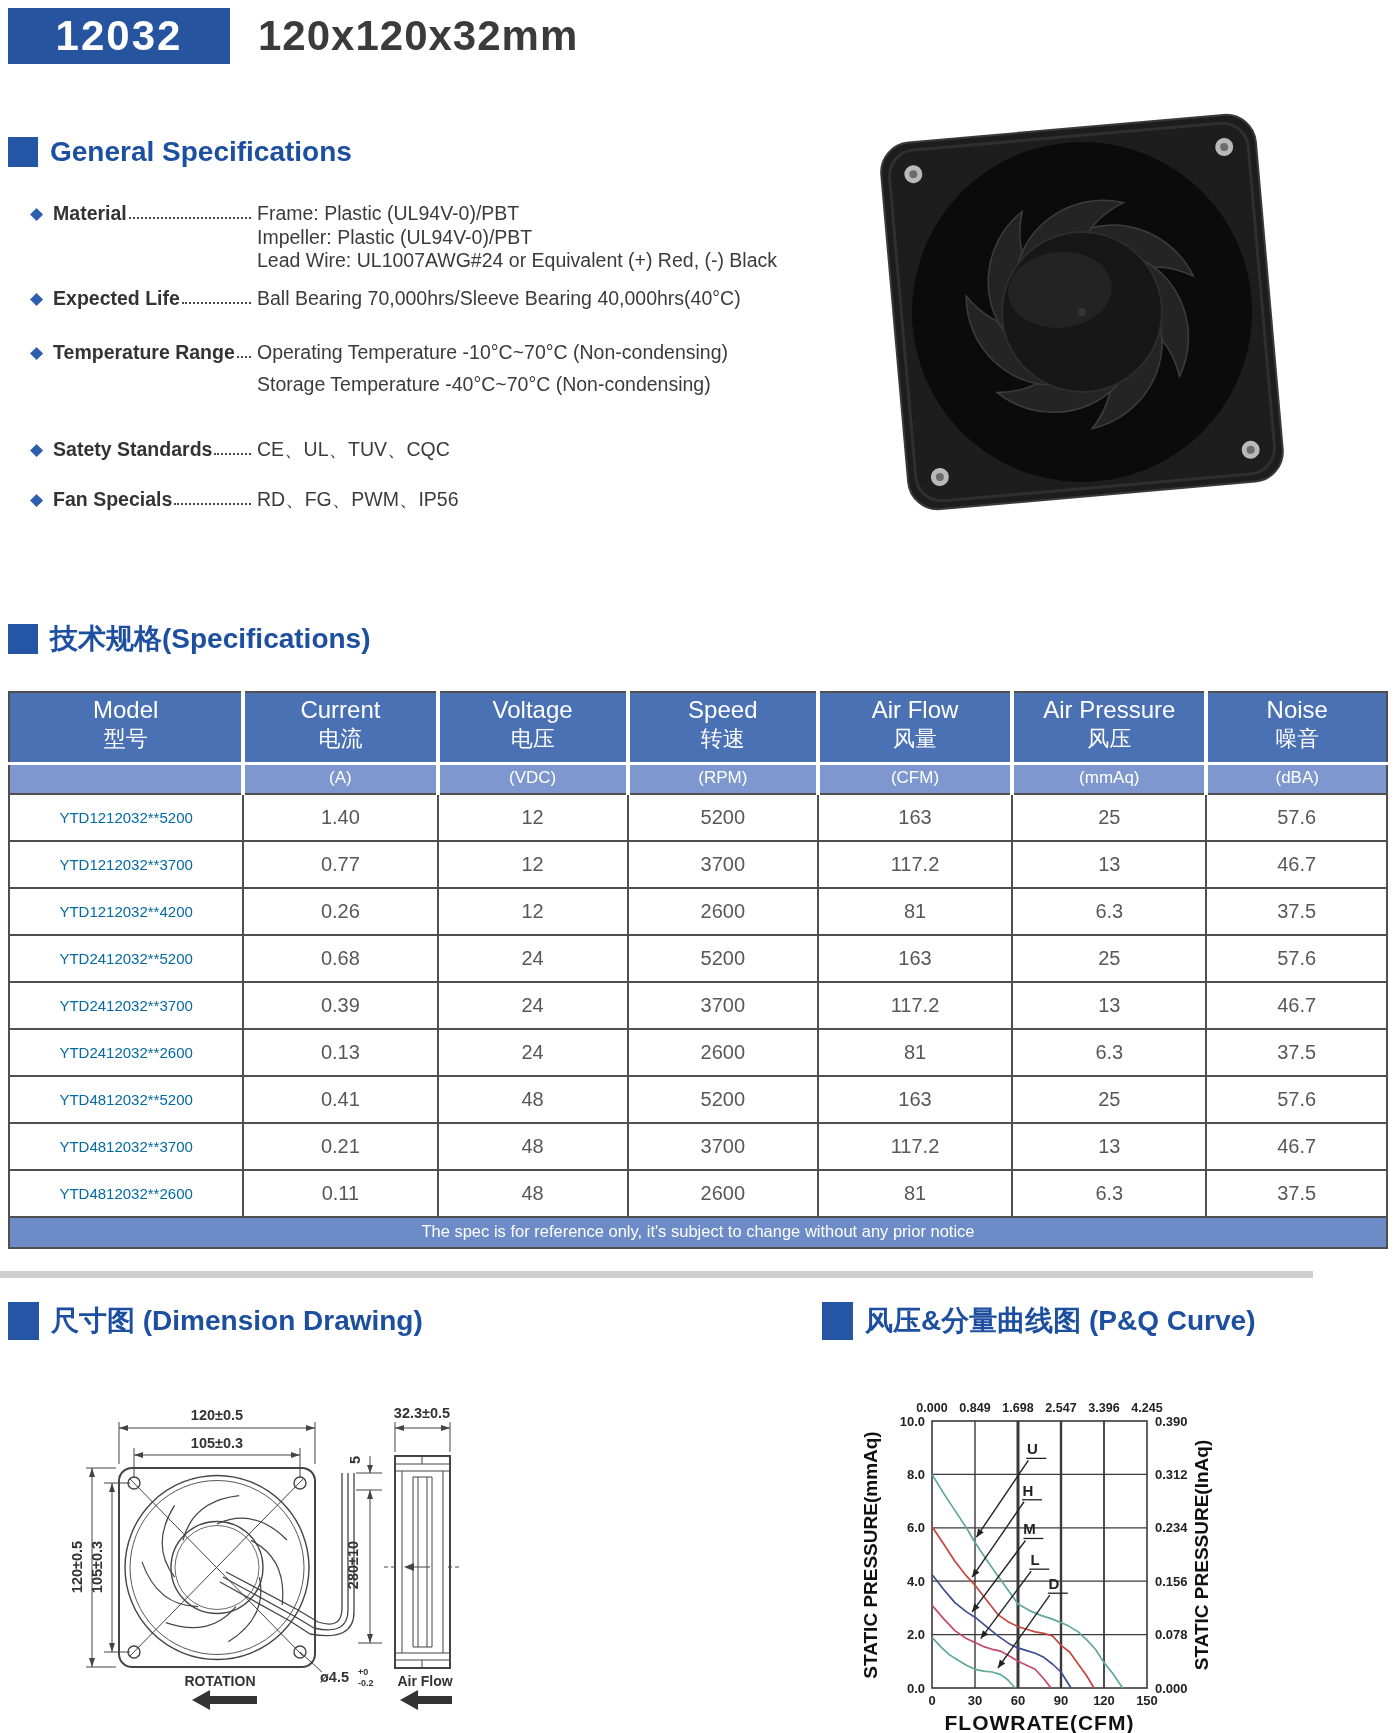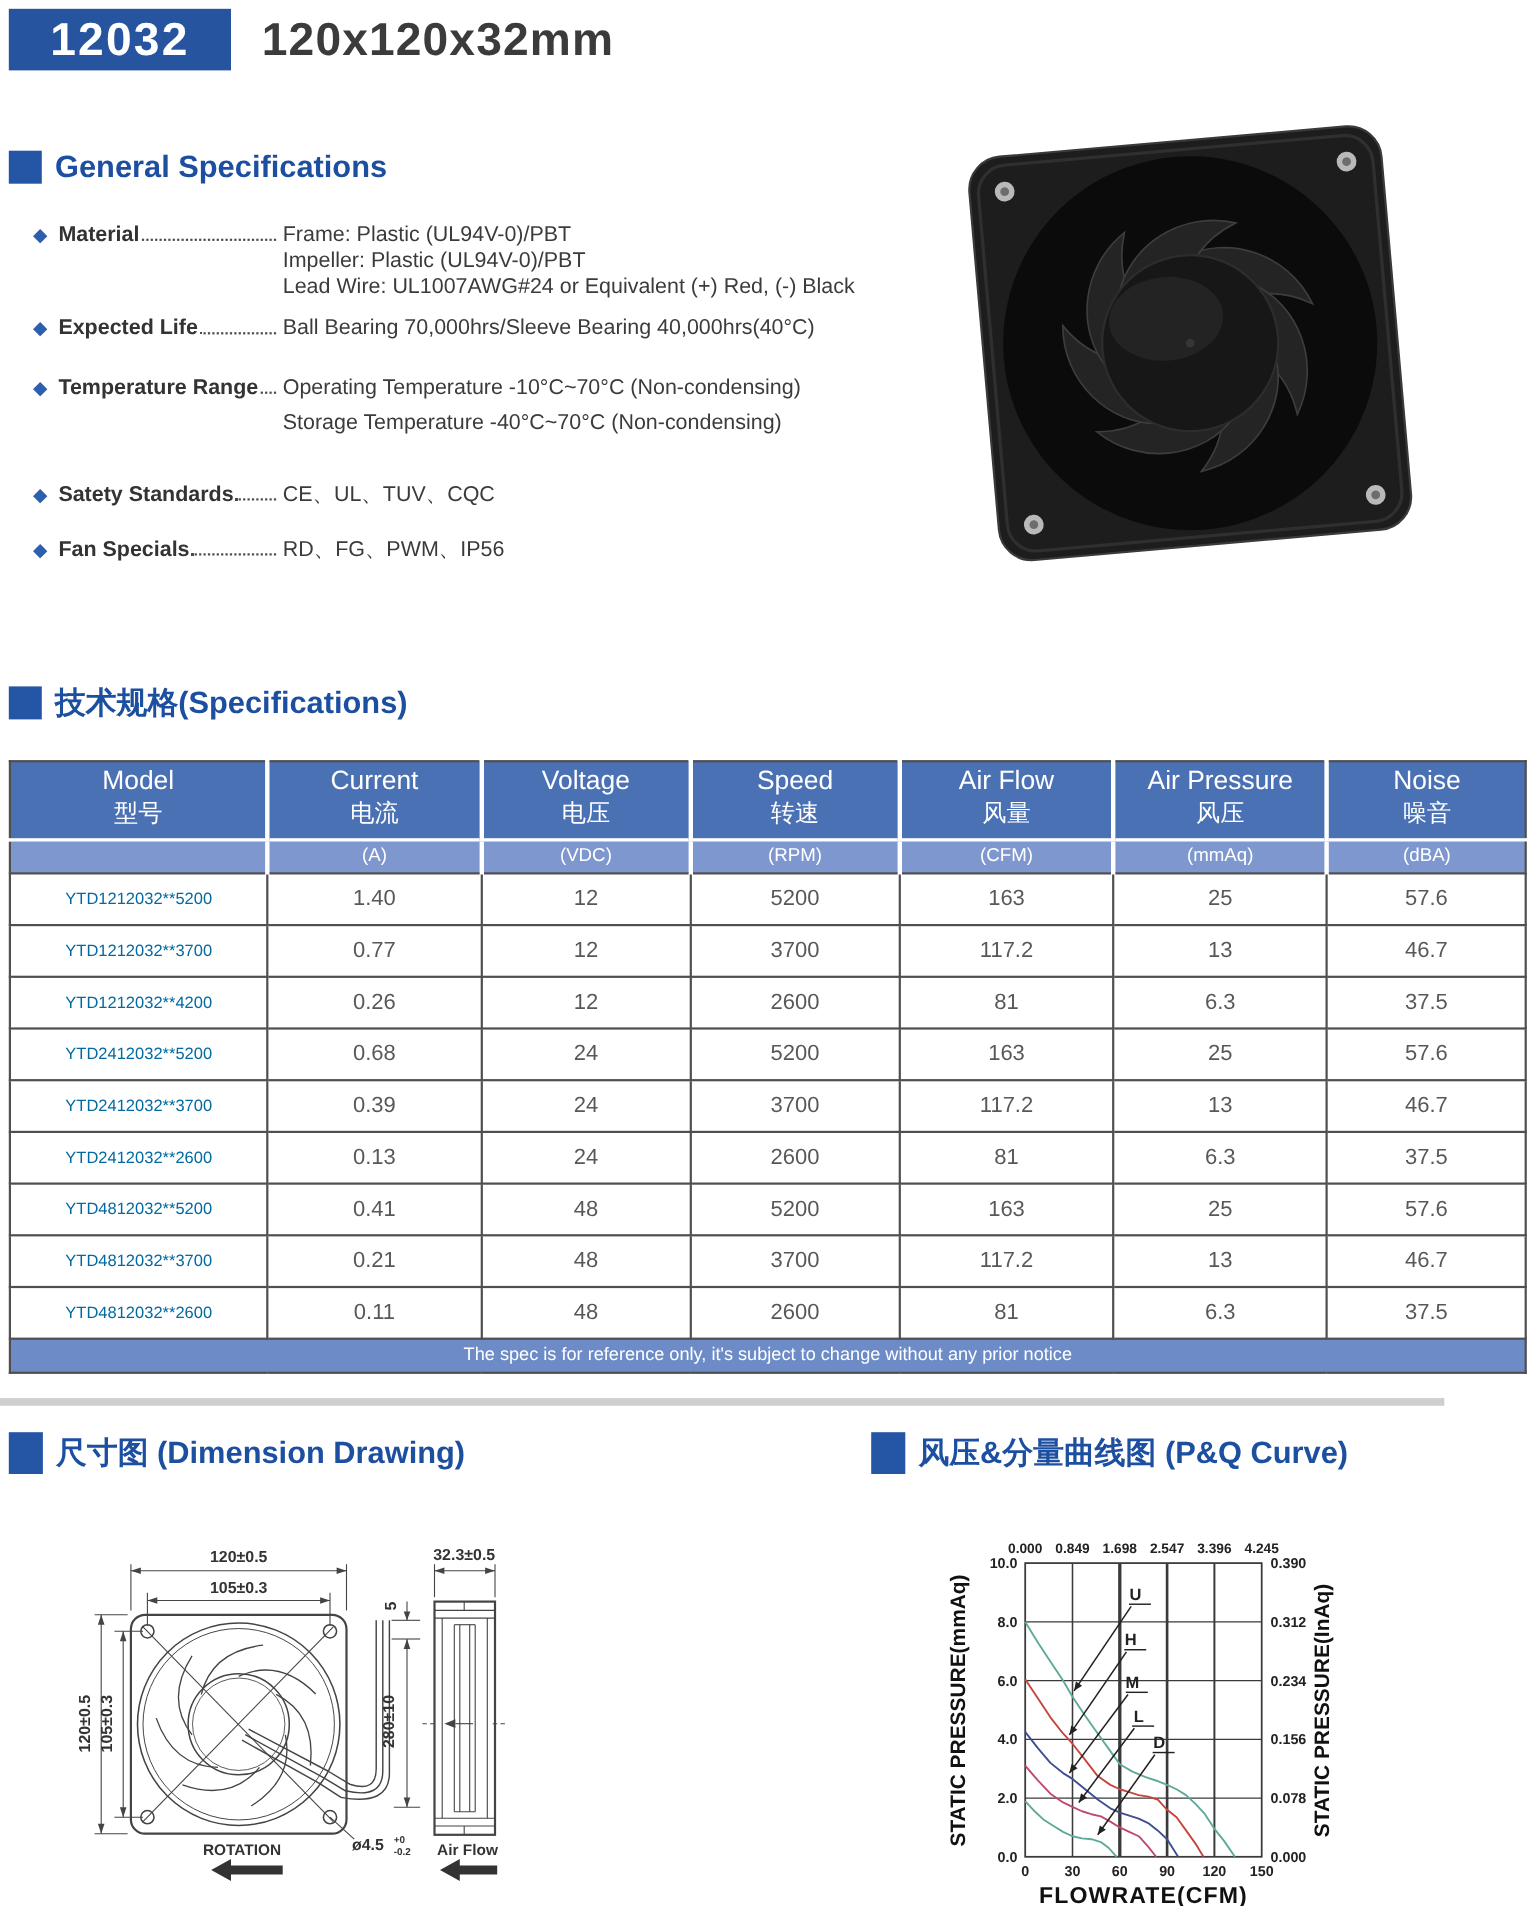--- a/index.html
+++ b/index.html
@@ -1,21 +1,21 @@
 <!DOCTYPE html>
 <html><head>
 <meta charset="utf-8">
 <style>
   html,body{margin:0;padding:0;background:#fff;}
   #page{position:relative;width:1400px;height:1733px;background:#fff;overflow:hidden;
         font-family:"Liberation Sans",sans-serif;color:#3a3a3a;}
 
   
   #top-header{position:absolute;left:8px;top:8px;display:flex;align-items:center;}
-  #model-box{width:202px;height:56px;background:#27549F;display:flex;align-items:center;justify-content:center;}
+  #model-box{width:222px;height:56px;background:#27549F;display:flex;align-items:center;justify-content:center;}
   #model-box span{color:#fff;font-size:42px;font-weight:bold;letter-spacing:2px;}
   #size-title{margin:0 0 0 28px;font-size:42px;font-weight:bold;color:#3b3b3b;letter-spacing:1px;}
 
   
   .sec-head{display:flex;align-items:center;}
   .sec-head .sq{display:inline-block;width:30px;height:30px;background:#2456A5;margin-right:12px;flex:none;}
   .sec-head .sq.tall{width:31px;height:38px;}
   .sec-head h2{margin:0;font-size:28px;font-weight:bold;color:#1D4FA0;}
 
   
@@ -53,21 +53,21 @@
                       padding:11px 0;border:2px solid #4f4f4f;font-weight:normal;}
   #spec-table td.model{font-size:15px;color:#0369a1;}
   #spec-table td.footnote{background:#6D8CC7;color:#fff;font-size:16.5px;text-align:center;
                           padding:4px 0 6px 0;border:2px solid #4f4f4f;}
 
   
   #divider{position:absolute;left:0;top:1271px;width:1313px;height:7px;background:#cfcfcf;}
 
   
   #dim-sec{position:absolute;left:8px;top:1302px;width:760px;}
-  #pq-sec{position:absolute;left:792px;top:1302px;width:578px;text-align:right;}
+  #pq-sec{position:absolute;left:822px;top:1302px;width:578px;text-align:right;}
   #dim-svg{position:absolute;left:52px;top:1360px;}
   #pq-svg{position:absolute;left:780px;top:1368px;}
 
   svg text{font-family:"Liberation Sans",sans-serif;}
   .dimtxt{font-size:14.5px;font-weight:bold;fill:#333;}
   .dimsmall{font-size:9px;font-weight:bold;fill:#333;}
   .drawline{stroke:#444;fill:none;}
 </style>
 </head>
 <body>

